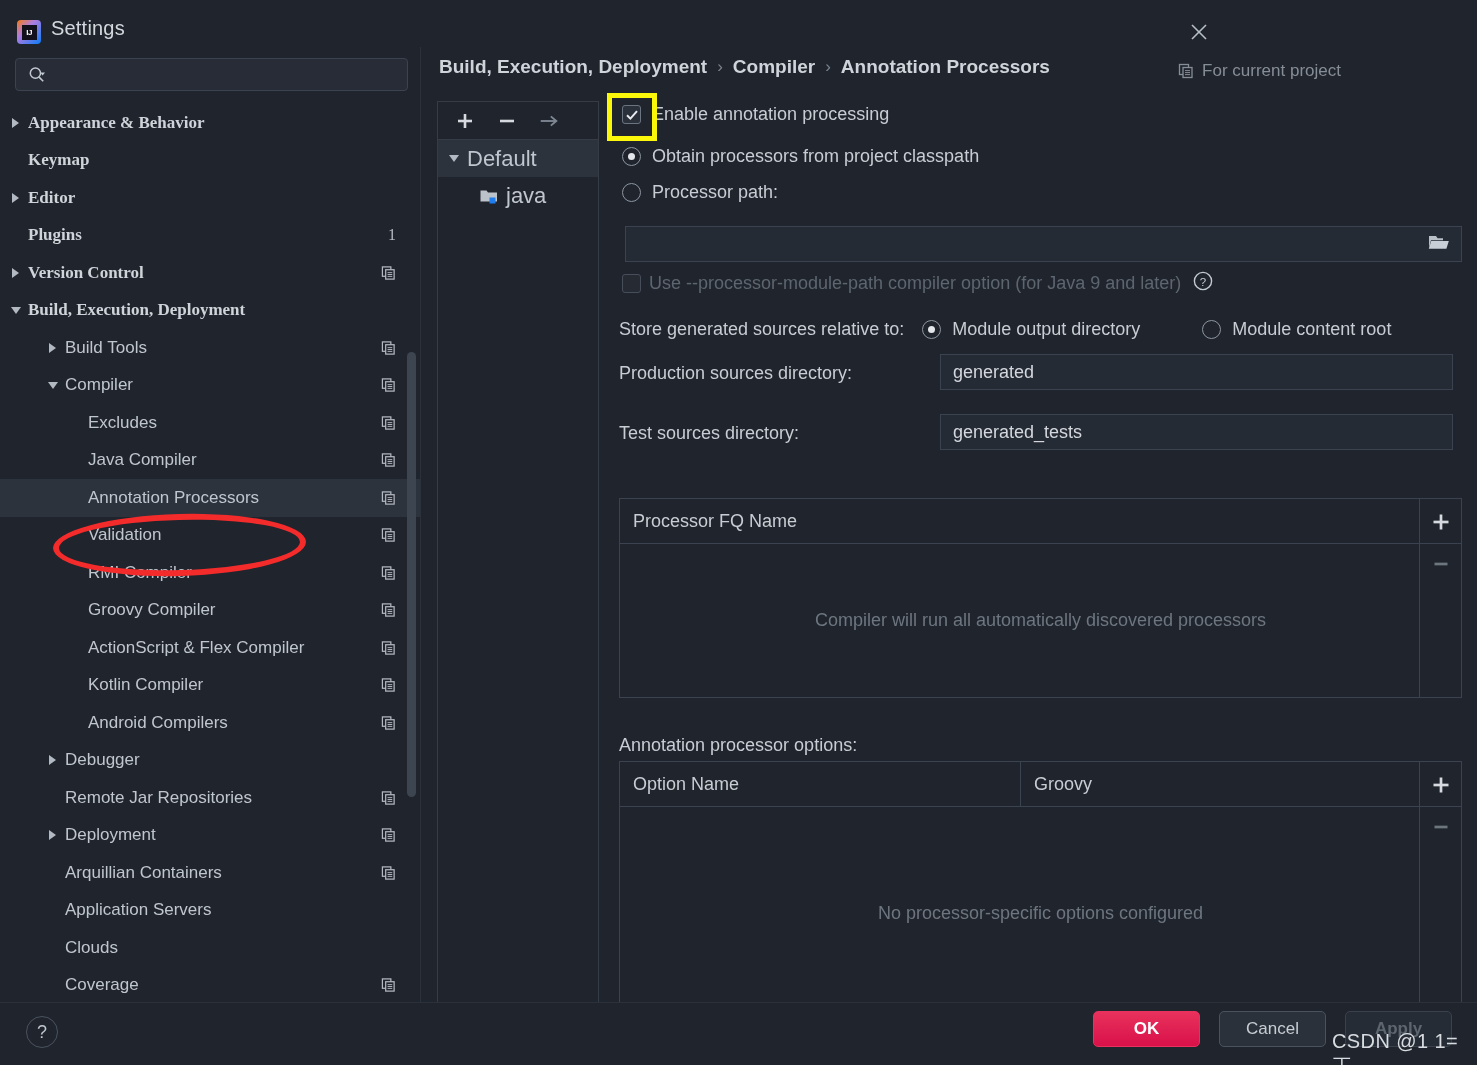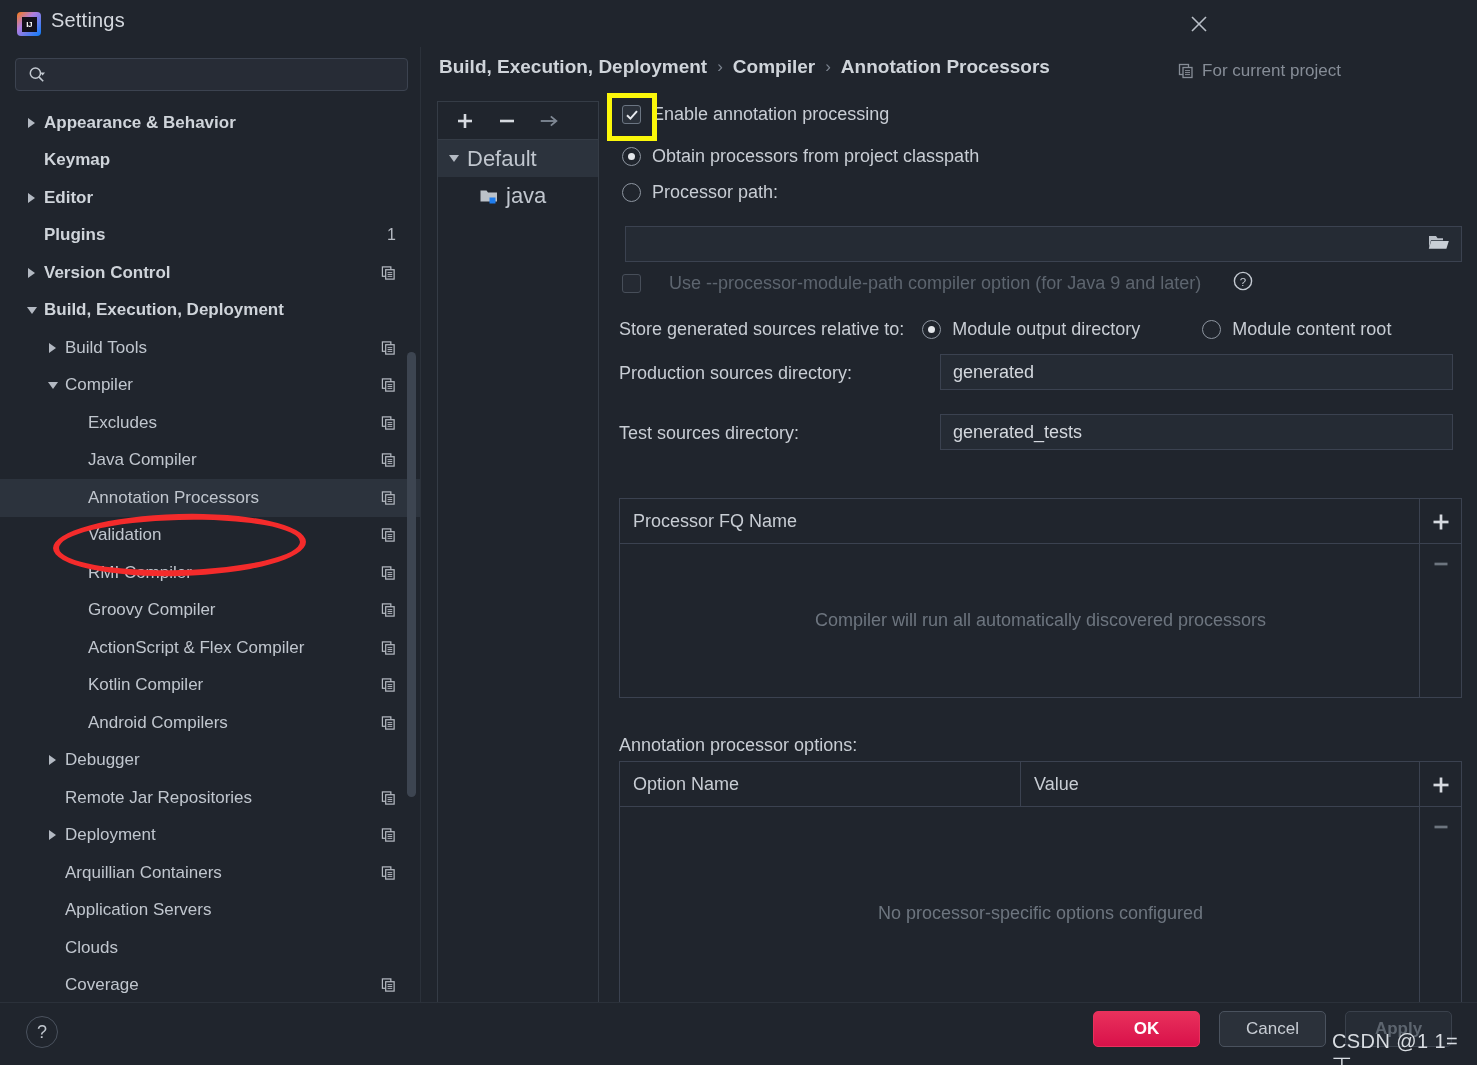--- a/index.html
+++ b/index.html
@@ -11,21 +11,21 @@
   }
   #app {
     position: relative;
     width: 1477px; height: 1065px;
     background: #20252d;
     color: #c8cdd4;
   }
 
   
   .titlebar {
-    position: absolute; left: 0; top: 0; width: 1235px; height: 47px;
+    position: absolute; left: 0; top: 8px; width: 1235px; height: 47px;
     display: flex; align-items: center;
   }
   .ij-logo {
     position: absolute; left: 17px; top: 12px;
     width: 24px; height: 24px; border-radius: 4px;
     background: linear-gradient(135deg,#f97a12 0%,#b07ddf 38%,#087cfa 100%);
     display: flex; align-items: center; justify-content: center;
   }
   .ij-logo .inner {
     width: 15px; height: 15px; background: #12101a;
@@ -73,21 +73,21 @@
   .tree-arrow.none { visibility: hidden; }
   .tri-r { width: 0; height: 0; border-left: 7px solid #b3b9c2; border-top: 5px solid transparent; border-bottom: 5px solid transparent; }
   .tri-d { width: 0; height: 0; border-top: 7px solid #b3b9c2; border-left: 5px solid transparent; border-right: 5px solid transparent; }
   .tree-label { font-size: 17px; color: #c0c6ce; }
   .tree-label.bold { font-weight: bold; color: #cfd4da; }
   .tree-right {
     position: absolute; right: 24px; top: 50%; transform: translateY(-50%);
     font-size: 16px; color: #b5bac2;
   }
   .copy-ico { width: 15px; height: 15px; display: block; }
-  .lvl1 { padding-left: 24px; }
+  .lvl1 { padding-left: 8px; font-family: Liberation Serif, serif; }
   .lvl2 { padding-left: 45px; }
   .lvl3 { padding-left: 68px; }
 
   .tree-scrollbar {
     position: absolute; right: 4px; top: 57px; width: 9px; height: 898px;
     background: #20252d;
   }
   .tree-scrollbar .thumb {
     position: absolute; left: 0; top: 248px; width: 9px; height: 445px;
     background: #3d4551; border-radius: 5px;
@@ -652,21 +652,21 @@
 
       <div class="path-input" style="top:125px;left:8px;width:837px;">
         <span>
           <svg viewBox="0 0 22 18" style="width:22px;height:18px;">
             <path d="M1 3 h7 l1.6 2.2 h5.4 v2 h-12 l-2 7.8 v-12 z" fill="#b9bfc7"></path>
             <path d="M3.2 8 h17.6 l-2.4 7.8 h-17.6 z" fill="#c9cfd6"></path>
           </svg>
         </span>
       </div>
 
-      <div class="row" style="position:absolute;left:5px;top:170px;gap:28px;">
+      <div class="row" style="position:absolute;left:5px;top:170px;gap:8px;">
         <span class="checkbox disabled"></span>
         <span class="cb-label dim">Use --processor-module-path compiler option (for Java 9 and later)</span>
         <span style="margin-left:4px;">
           <svg viewBox="0 0 20 20" style="width:20px;height:20px;">
             <circle cx="10" cy="10" r="8.6" fill="none" stroke="#c3c9d1" stroke-width="1.4"></circle>
             <text x="10" y="14.6" text-anchor="middle" font-size="11.5" fill="#c3c9d1" font-family="Liberation Sans, sans-serif">?</text>
           </svg>
         </span>
       </div>
 
@@ -714,21 +714,21 @@
               <line x1="4.5" y1="11" x2="17.5" y2="11" stroke="#6d757f" stroke-width="2.7"></line>
             </svg>
           </span>
         </div>
       </div>
 
       <div class="section-label" style="position:absolute;left:2px;top:634px;">Annotation processor options:</div>
       <div class="table-wrap" style="left:2px;top:660px;width:843px;height:260px;">
         <div class="table-head">
           <span class="th" style="width:400px;">Option Name</span>
-          <span class="th divider">Value</span>
+          <span class="th divider">Groovy</span>
         </div>
         <div class="table-body" style="height:213px;">
           <span class="empty-text">No processor-specific options configured</span>
         </div>
         <div class="side-btns">
           <span class="sb-btn">
             <svg viewBox="0 0 22 22" style="width:22px;height:22px;">
               <line x1="11" y1="3.5" x2="11" y2="18.5" stroke="#d6dae0" stroke-width="2.7"></line>
               <line x1="3.5" y1="11" x2="18.5" y2="11" stroke="#d6dae0" stroke-width="2.7"></line>
             </svg>

